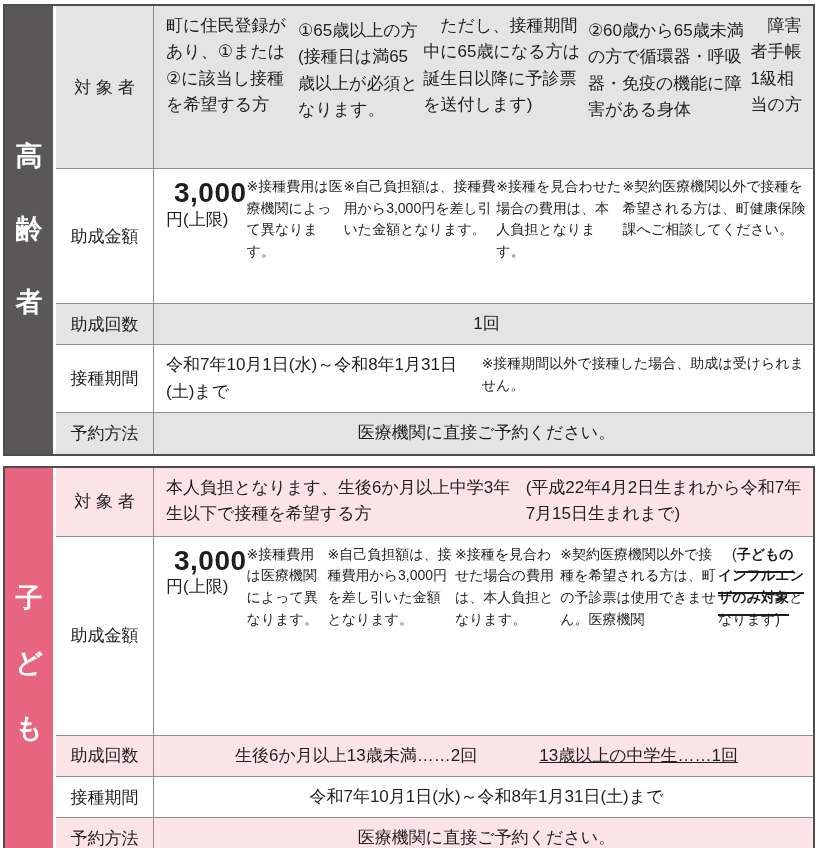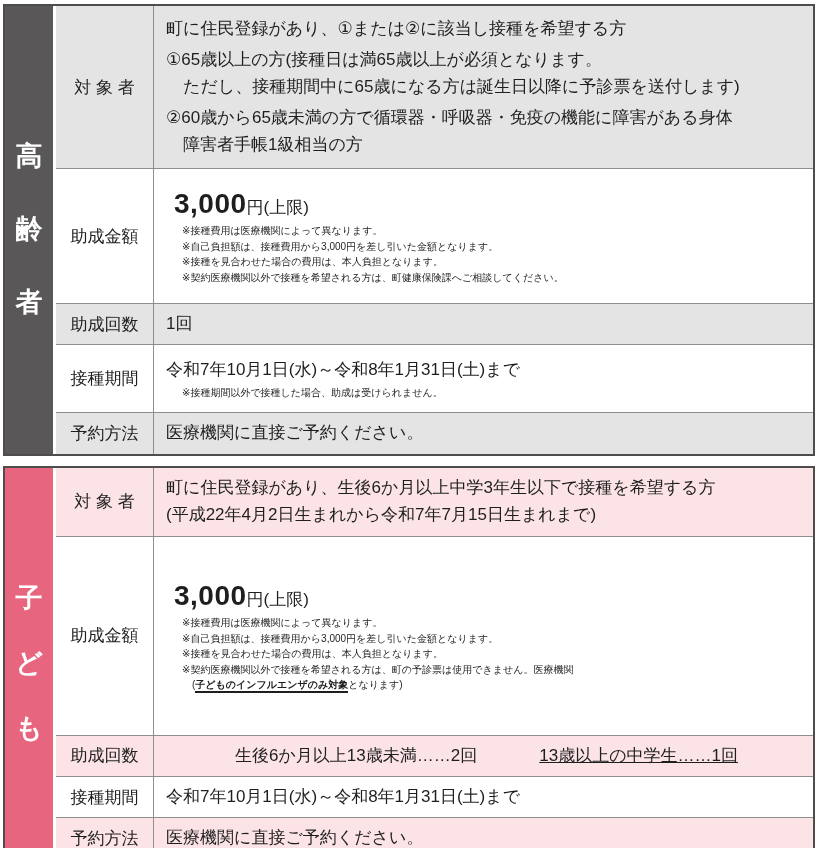--- a/index.html
+++ b/index.html
@@ -78,21 +78,21 @@
     font-size: 17px;
     text-align: center;
     padding: 4px 9px;
     box-sizing: border-box;
   }
   .cell-content {
     flex: 1;
     min-width: 0;
     padding: 7px 6px 7px 12px;
     display: flex;
-    flex-direction: column;
+    flex-direction: row;
     justify-content: center;
     box-sizing: border-box;
   }
 
   
   .senior .r-target { min-height: 162px; }
   .senior .r-amount { min-height: 134px; }
   .senior .r-count  { min-height: 36px; }
   .senior .r-period { min-height: 67px; }
   .senior .r-method { min-height: 36px; }
@@ -103,43 +103,42 @@
   .child  .r-method { min-height: 38px; }
 
   p { margin: 0; }
   .line {
     font-size: 17px;
     line-height: 1.55;
     white-space: pre-wrap;
   }
   .line.gap-top { margin-top: 5px; }
   .note {
-    font-size: 10px;
+    font-size: 14px;
     line-height: 1.55;
     white-space: pre-wrap;
-    margin-left: 16px;
   }
   .amount-line {
     line-height: 1.2;
     margin-bottom: 3px;
   }
   .amount-big {
     font-size: 28px;
     font-weight: 700;
     letter-spacing: 0.5px;
     margin-left: 8px;
   }
   .amount-suffix {
     font-size: 17px;
     font-weight: 400;
   }
   .emph {
     font-weight: 700;
     border-bottom: 2px solid #1e1e1e;
-    padding-bottom: 1px;
+    padding-bottom: 9px;
   }
   .count-row {
     flex-direction: row;
     align-items: center;
   }
   .count-item + .count-item { margin-left: 62px; text-decoration: underline; }
   .period-note { margin-top: 1px; }
 </style>
 </head>
 <body>
@@ -210,21 +209,21 @@
           <span class="band-char">子</span>
           <span class="band-char">ど</span>
           <span class="band-char">も</span>
         </div>
       </div>
       <div class="tbl">
 
         <div class="row alt r-target">
           <div class="cell-label">対 象 者</div>
           <div class="cell-content">
-            <p class="line">町に住民登録があり、生後6か月以上中学3年生以下で接種を希望する方</p>
+            <p class="line">本人負担となります、生後6か月以上中学3年生以下で接種を希望する方</p>
             <p class="line">(平成22年4月2日生まれから令和7年7月15日生まれまで)</p>
           </div>
         </div>
 
         <div class="row r-amount">
           <div class="cell-label">助成金額</div>
           <div class="cell-content">
             <p class="amount-line"><span class="amount-big">3,000</span><span class="amount-suffix">円(上限)</span></p>
             <p class="note">※接種費用は医療機関によって異なります。</p>
             <p class="note">※自己負担額は、接種費用から3,000円を差し引いた金額となります。</p>

